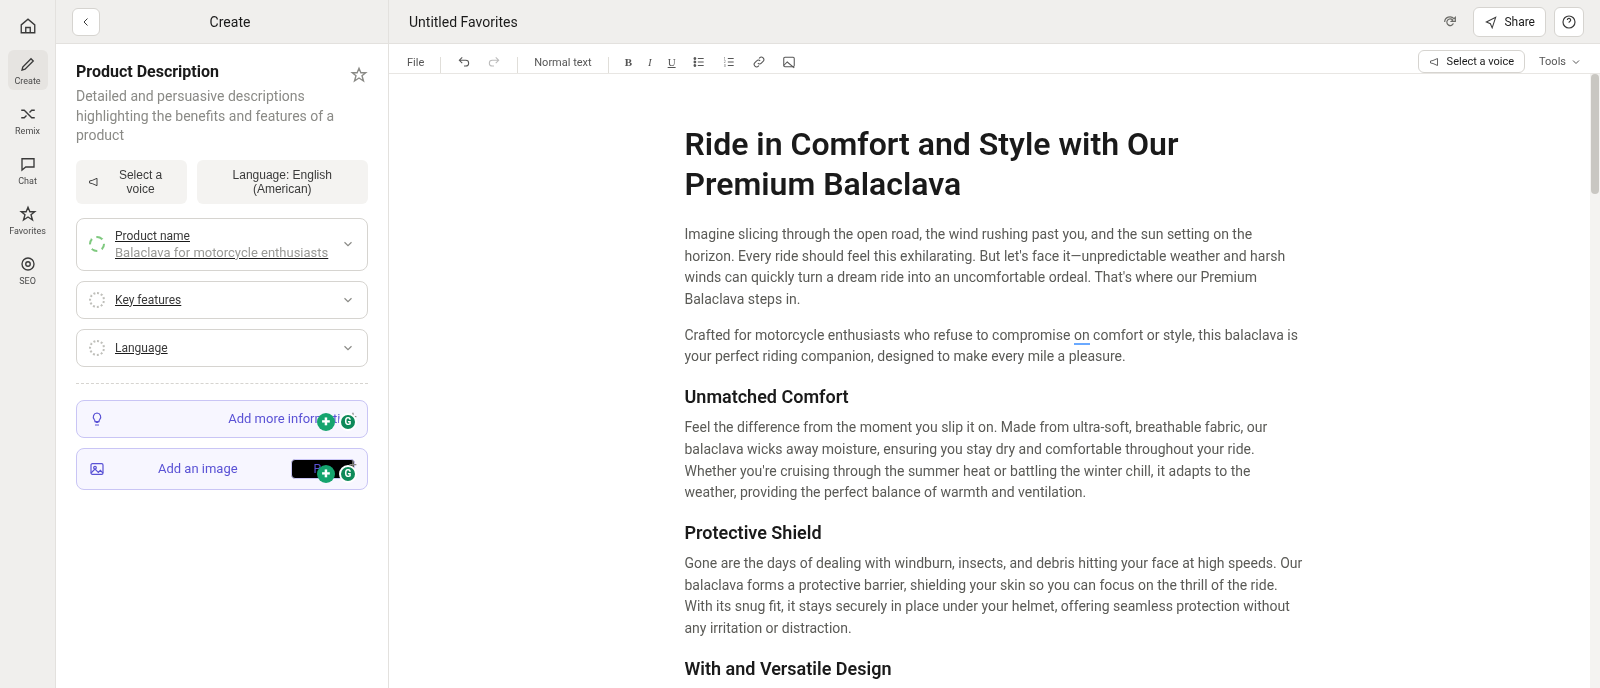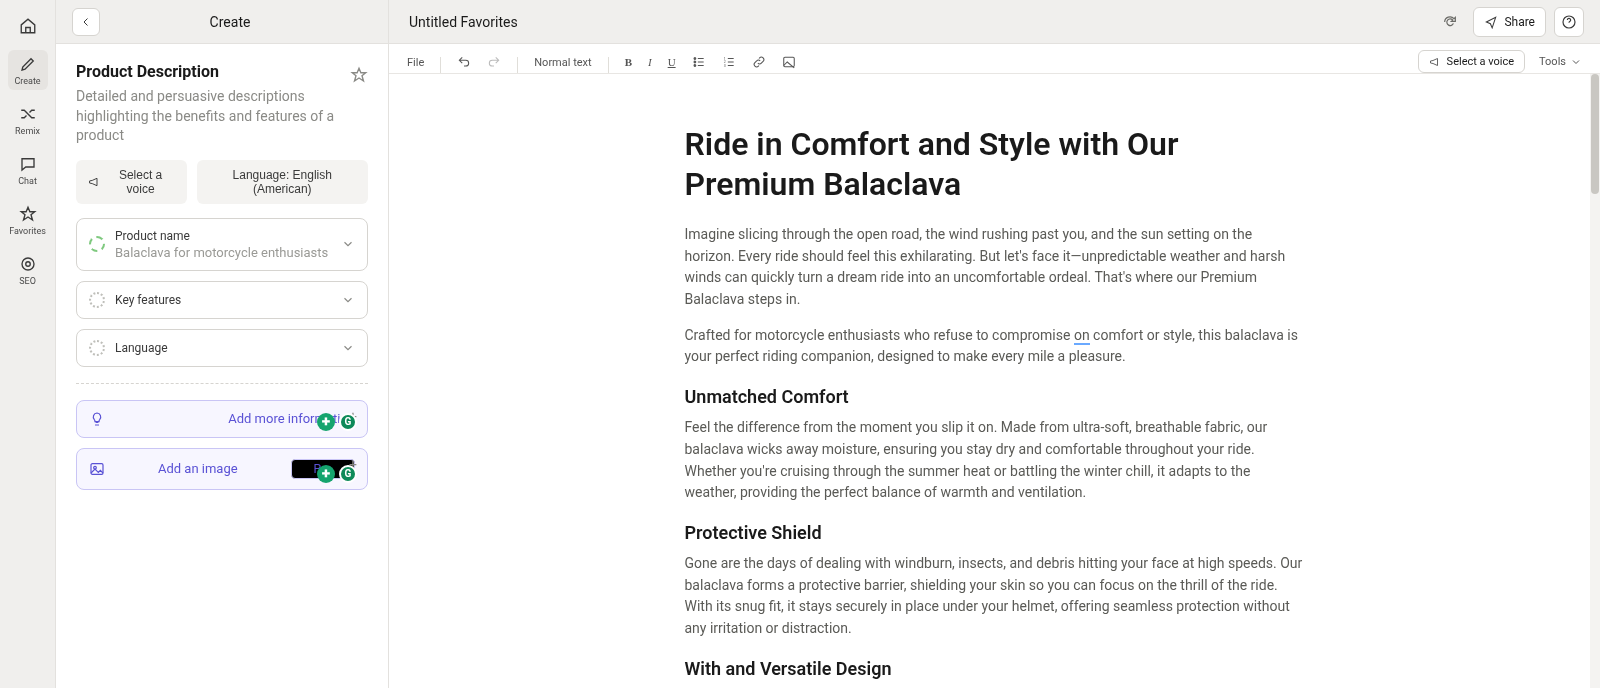--- a/index.html
+++ b/index.html
@@ -184,21 +184,21 @@
   .field-card {
     border:1px solid #d6d4d0;
     border-radius:8px;
     padding:10px 12px;
     display:flex;
     align-items:center;
     gap:10px;
     cursor:pointer;
     background:#fff;
   }
-  .field-body { flex:1; }
+  .field-body { flex:1;text-decoration:underline; }
   .field-label {
     font-size:12px;
     color:#3a3a3a;
   }
   .field-value {
     font-size:13px;
     color:#9a9a96;
     margin-top:2px;
   }
   .field-spinner {

